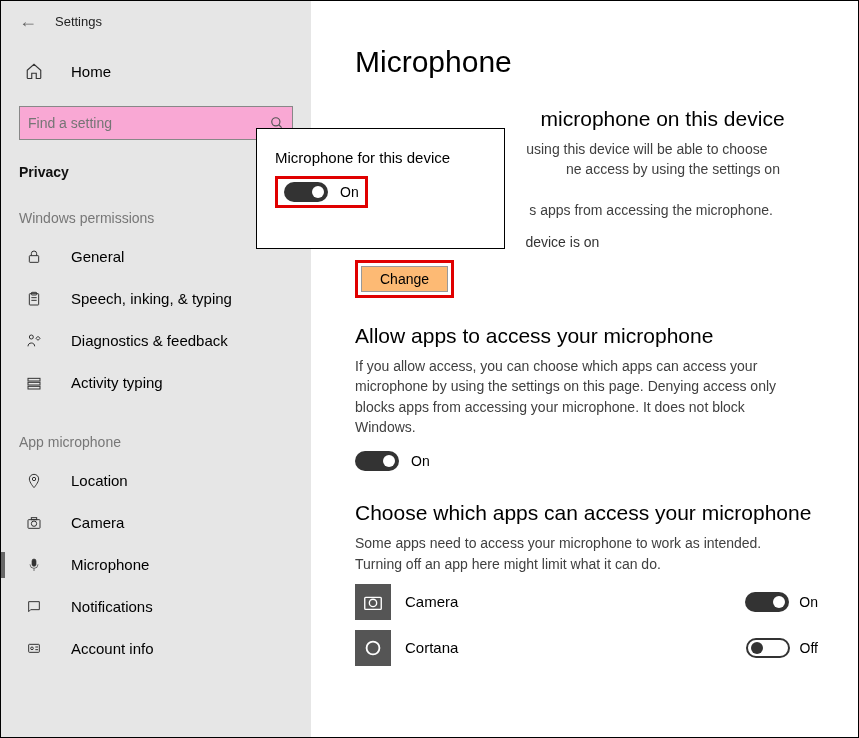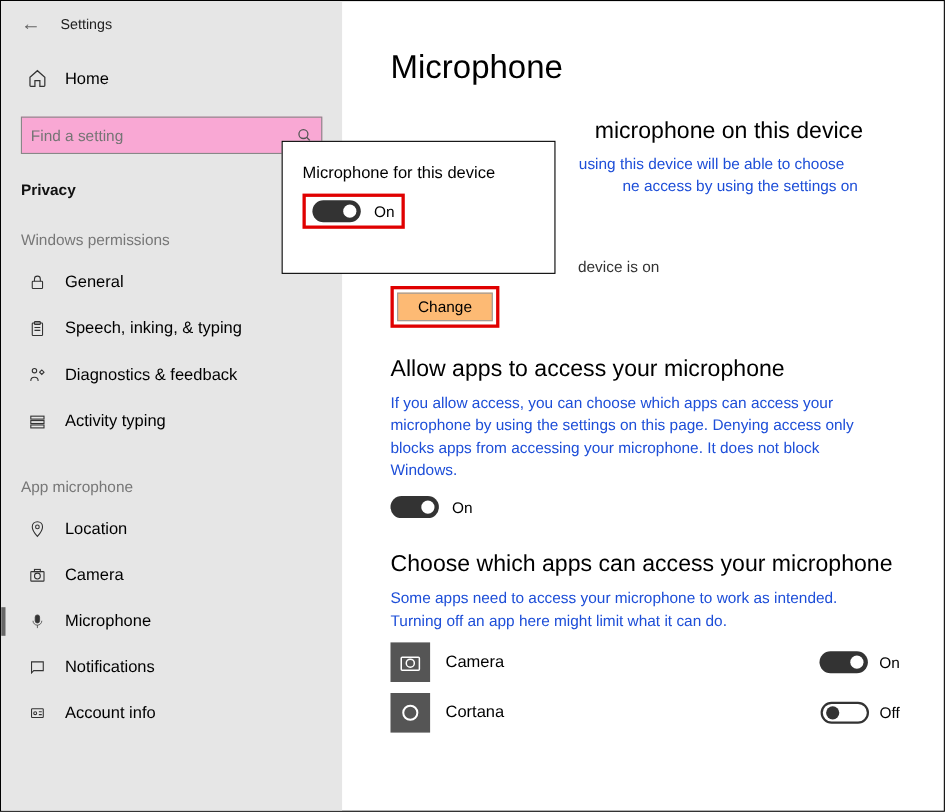--- a/index.html
+++ b/index.html
@@ -10,28 +10,28 @@
   .back-arrow { font-size:18px; color:#666; cursor:pointer;}
   .settings-label { font-size:13px; color:#222;}
   .home-row { display:flex; align-items:center; gap:16px; padding: 30px 18px 0 24px;}
   .home-row .icon { width:18px; height:18px; display:flex;align-items:center;justify-content:center;}
   .home-row .txt { font-size:15px;}
   .search-box { margin:14px 18px 0 18px; border:1px solid #888; background:#f9a8d4; display:flex;align-items:center; padding:4px 8px; height:34px;}
   .search-box input { flex:1; border:none; background:transparent; font-size:14px; outline:none; color:#555;}
   .search-box .sicon { color:#555; font-size:15px;}
   .section-head { font-size:14px; font-weight:600; padding:24px 18px 0 18px; color:#111;}
   .section-sub { font-size:14px; color:#777; padding:30px 18px 10px 18px;}
-  .nav-item { display:flex; gap:16px; padding:12px 18px 12px 24px; font-size:15px; cursor:pointer; position:relative;}
+  .nav-item { display:flex; gap:28px; padding:12px 18px 12px 24px; font-size:15px; cursor:pointer; position:relative;}
   .nav-item.active::before { content:""; position:absolute; left:0; top:8px; bottom:8px; width:4px; background:#666;}
   .nav-item .icon { width:18px; height:18px; display:flex;align-items:center;justify-content:center; color:#333;}
   .content { flex:1; position:relative; padding: 0; overflow:hidden;}
   .content-inner { padding: 44px 40px 0 44px; height:100%; overflow-y:auto;}
   h1.page-title { font-weight:400; font-size:30px; margin-bottom:28px;}
   h2.section-title { font-weight:400; font-size:21px; margin:24px 0 8px 0;}
-  p.desc { font-size:14px; color:#1d4ed8; line-height:1.45; max-width:440px; margin-bottom:10px;}
+  p.desc { font-size:14px; color:#404040; line-height:1.45; max-width:440px; margin-bottom:10px;}
   p.status { font-size:14px; color:#333; margin:14px 0 10px 0;}
   .change-btn { background:#fdba74; border:1px solid #999; padding:4px 18px; font-size:14px; cursor:pointer;}
   .redbox { border:3px solid #e00000; padding:3px; display:inline-block;}
   .toggle-row { display:flex; align-items:center; gap:12px; margin:14px 0;}
   .toggle { width:44px; height:20px; border-radius:10px; background:#333; position:relative; cursor:pointer;}
   .toggle.off { background:#fff; border:2px solid #333; height:20px;}
   .toggle .knob { width:12px; height:12px; border-radius:50%; background:#fff; position:absolute; top:4px; right:4px;}
   .toggle.off .knob { background:#333; left:3px; top:2px; right:auto;}
   .toggle-label { font-size:14px;}
   .app-row { display:flex; align-items:center; gap:14px; margin:10px 0; max-width:480px;}
@@ -174,21 +174,21 @@
   <div class="content">
     <div class="content-inner">
       <h1 class="page-title">Microphone</h1>
 
       <h2 class="section-title" style="margin-top:0;">
         <span style="visibility:hidden;">Allow access to the </span><span>microphone on this device</span>
       </h2>
       <p class="desc">
         <span style="visibility:hidden;">If you allow access, people </span><span>using this device will be able to choose</span><br>
         <span style="visibility:hidden;">whether their apps have micropho</span><span>ne access by using the settings on this</span><br>
-        <span style="visibility:hidden;">page. Denying access block</span>
+        <span style="visibility:hidden;">page. Denying access block</span><span>s apps from accessing the microphone.</span>
       </p>
       <p class="status">
         <span style="visibility:hidden;">Microphone access for this </span><span>device is on</span>
       </p>
       <span class="redbox">
         <button class="change-btn">Change</button>
       </span>
 
       <h2 class="section-title" style="margin-top:26px;">Allow apps to access your microphone</h2>
       <p class="desc">If you allow access, you can choose which apps can access your microphone by using the settings on this page. Denying access only blocks apps from accessing your microphone. It does not block Windows.</p>

